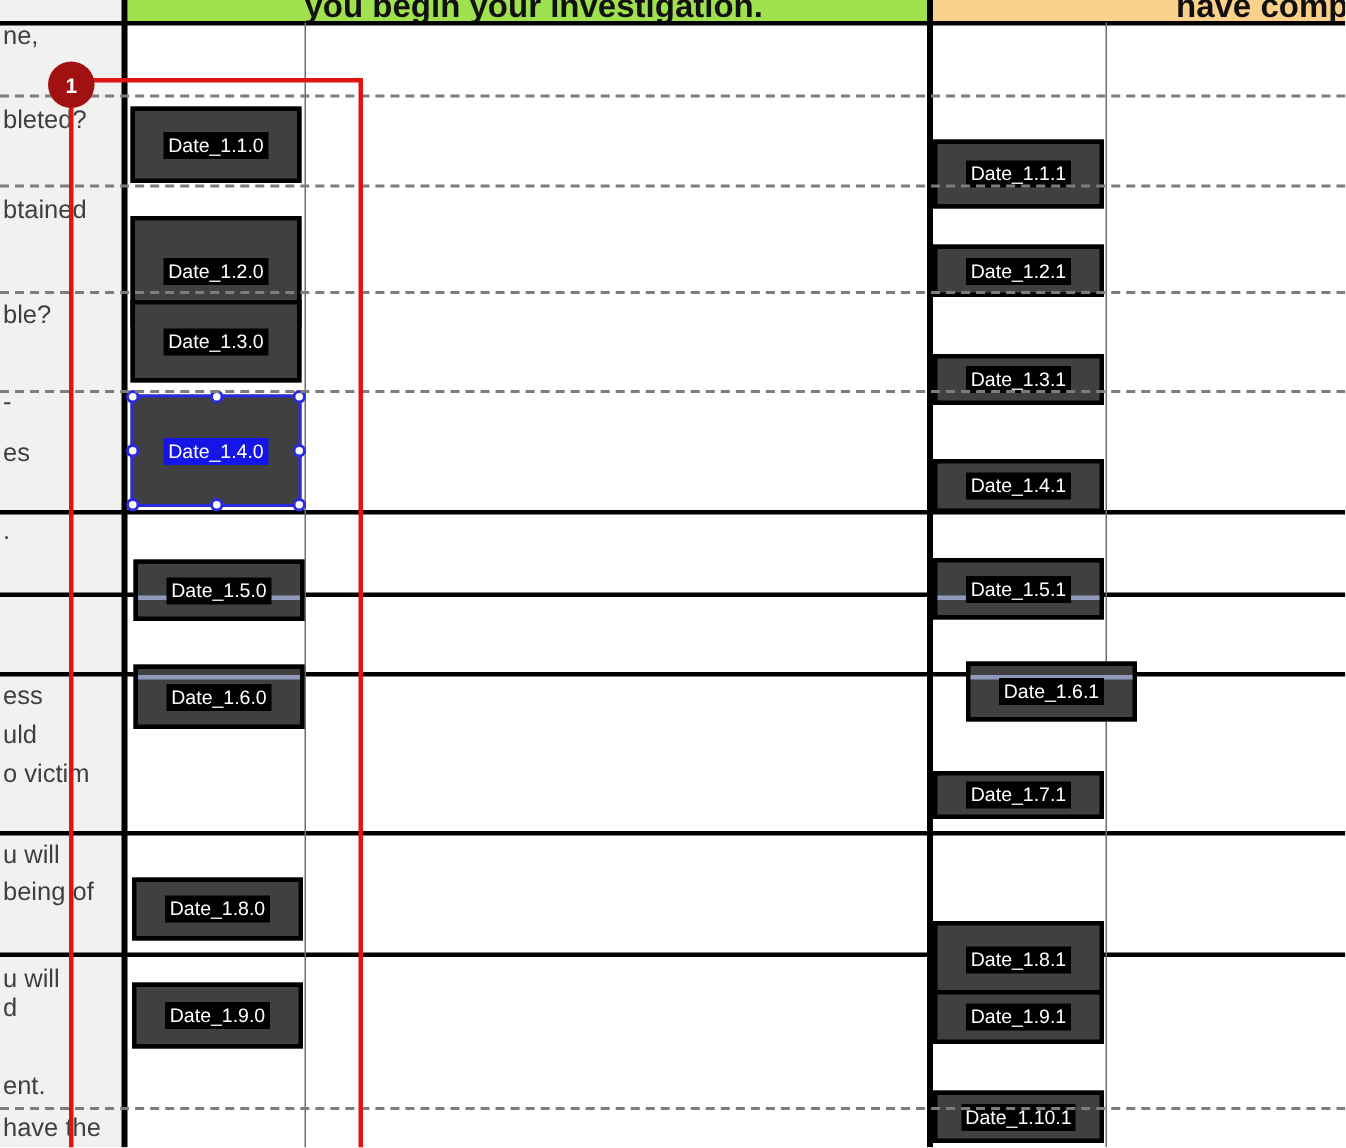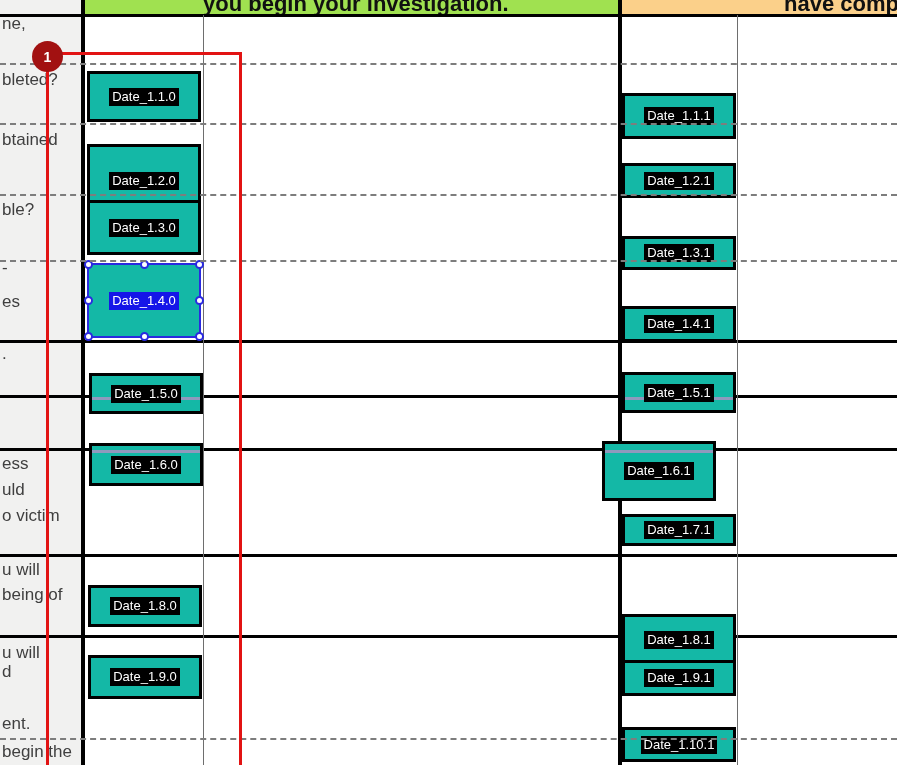--- a/index.html
+++ b/index.html
@@ -13,21 +13,21 @@
   .hdr-orange{left:622px;width:275px;background:#fbd08a;}
   .hdr span{position:absolute;top:-9px;white-space:nowrap;font-size:22px;font-weight:bold;color:#111;}
   .hdr-green span{left:118px;}
   .hdr-orange span{left:162px;}
   
   .hl{position:absolute;left:0;width:897px;height:3px;background:#000;z-index:1;}
   .dl{position:absolute;left:0;width:897px;height:0;border-top:2px dashed #7d7d7d;z-index:5;}
   .vl-thick{position:absolute;top:0;width:4px;height:765px;background:#000;z-index:2;}
   .vl-thin{position:absolute;top:15px;width:1px;height:750px;background:#6e6e6e;z-index:1;}
   
-  .dbox{position:absolute;width:114px;background:#14b8a6;border:3px solid #000;
+  .dbox{position:absolute;width:114px;background:#404040;border:3px solid #000;
         box-sizing:border-box;display:flex;align-items:center;justify-content:center;z-index:3;}
   .dlabel{position:relative;background:#000;color:#fff;font-size:13px;line-height:16px;
           padding:1px 3px;white-space:nowrap;z-index:2;}
   .dbox.selected{border:2px solid #2a2ae0;justify-content:center;}
   .dbox.selected .dlabel{background:#1515e8;}
   .stripe{position:absolute;left:0;width:100%;height:3px;background:#9099bd;z-index:1;}
   .handle{position:absolute;width:9px;height:9px;border-radius:50%;background:#fff;
           border:2px solid #2a2ae0;box-sizing:border-box;z-index:4;}
   
   .frag{position:absolute;left:2px;white-space:nowrap;font-size:17px;color:#3f3f3f;z-index:2;}
@@ -116,21 +116,21 @@
   <div class="dbox" style="left:622px;top:236px;height:34px">
       <span class="dlabel">Date_1.3.1</span>
     </div>
   <div class="dbox" style="left:622px;top:306px;height:36px">
       <span class="dlabel">Date_1.4.1</span>
     </div>
   <div class="dbox" style="left:622px;top:372px;height:41px">
       <div class="stripe" style="top:22px"></div>
       <span class="dlabel">Date_1.5.1</span>
     </div>
-  <div class="dbox" style="left:602px;top:441px;height:60px">
+  <div class="dbox" style="left:644px;top:441px;height:40px">
       <div class="stripe" style="top:6px"></div>
       <span class="dlabel">Date_1.6.1</span>
     </div>
   <div class="dbox" style="left:622px;top:514px;height:32px">
       <span class="dlabel">Date_1.7.1</span>
     </div>
   <div class="dbox" style="left:622px;top:614px;height:51px">
       <span class="dlabel">Date_1.8.1</span>
     </div>
   <div class="dbox" style="left:622px;top:660px;height:36px">
@@ -148,20 +148,20 @@
   <div class="frag" style="top:292px">es</div>
   <div class="frag" style="top:344px">.</div>
   <div class="frag" style="top:454px">ess</div>
   <div class="frag" style="top:480px">uld</div>
   <div class="frag" style="top:506px">o victim</div>
   <div class="frag" style="top:560px">u will</div>
   <div class="frag" style="top:585px">being of</div>
   <div class="frag" style="top:643px">u will</div>
   <div class="frag" style="top:662px">d</div>
   <div class="frag" style="top:714px">ent.</div>
-  <div class="frag" style="top:742px">begin the</div>
+  <div class="frag" style="top:742px">have the</div>
 
   <div class="red-rect"></div>
   <div class="red-circle">
     <span>1</span>
   </div>
 
 </div>
 
 </body></html>

